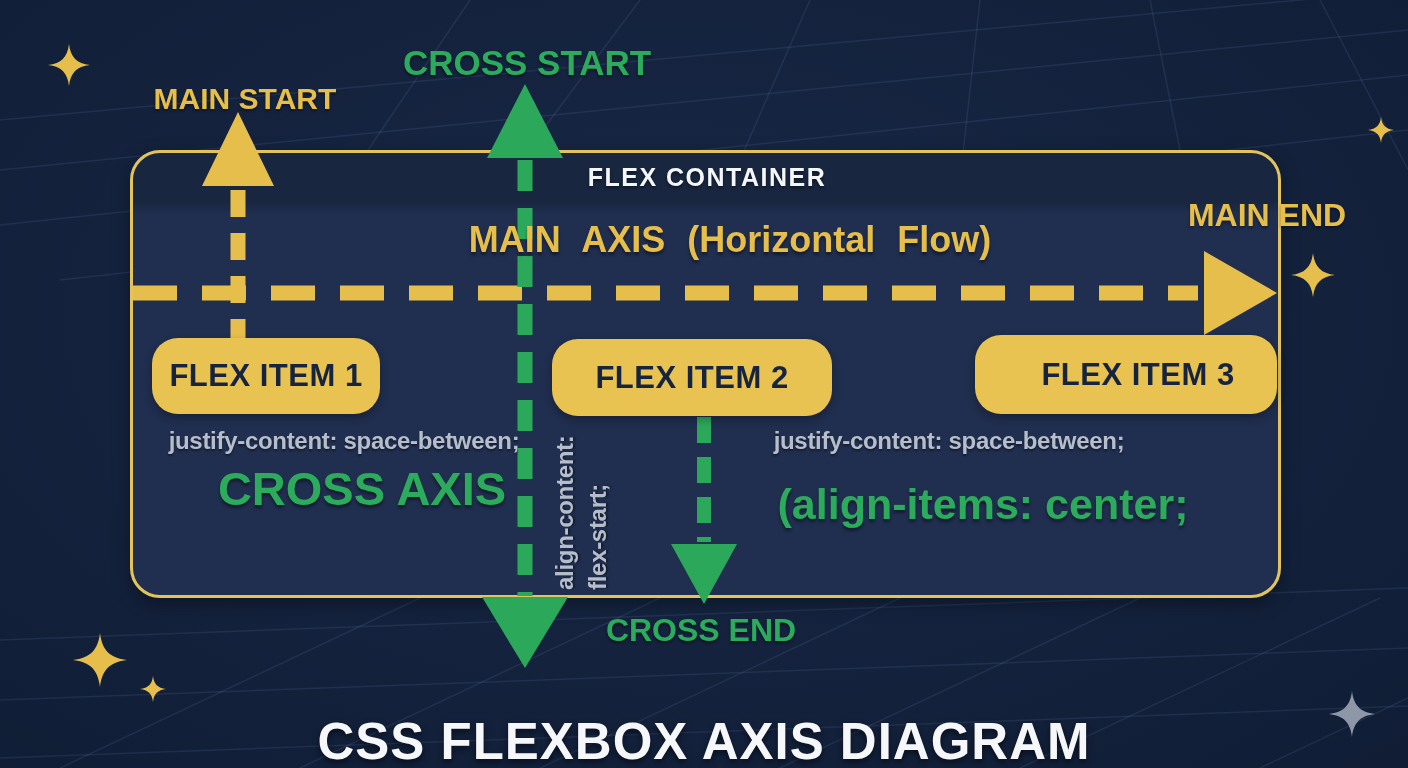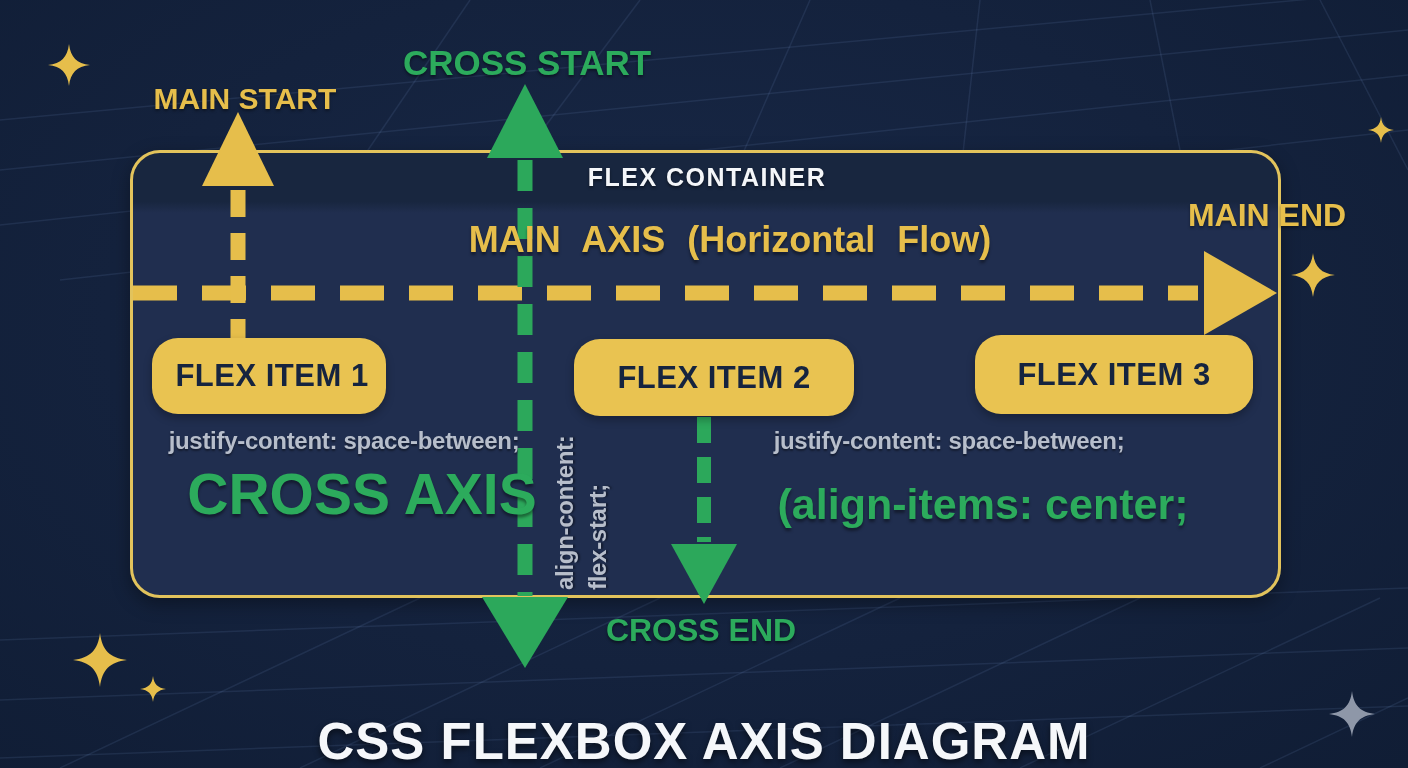--- a/index.html
+++ b/index.html
@@ -18,39 +18,39 @@
     box-shadow:0 6px 18px rgba(0,0,0,.35);
   }
   .lines-layer{position:absolute;left:0;top:0;z-index:2;}
   .label{position:absolute;z-index:3;text-align:center;font-weight:700;white-space:nowrap;}
   .lbl-container{left:507px;top:163px;width:400px;font-size:25px;letter-spacing:1.5px;color:#F4F6F9;text-shadow:0 2px 3px rgba(0,0,0,.45);}
   .lbl-main-axis{left:330px;top:219px;width:800px;font-size:36px;word-spacing:12px;color:#E6BE4B;text-shadow:0 3px 3px rgba(0,0,0,.4);}
   .lbl-main-start{left:95px;top:82px;width:300px;font-size:30px;color:#E6BE4B;text-shadow:0 2px 3px rgba(0,0,0,.4);}
   .lbl-main-end{left:1117px;top:197px;width:300px;font-size:32px;color:#E6BE4B;text-shadow:0 2px 3px rgba(0,0,0,.4);}
   .lbl-cross-start{left:377px;top:43px;width:300px;font-size:35px;color:#2CAB5C;text-shadow:0 2px 3px rgba(0,0,0,.45);}
   .lbl-cross-end{left:551px;top:612px;width:300px;font-size:32px;color:#2CAB5C;text-shadow:0 2px 3px rgba(0,0,0,.45);}
-  .lbl-cross-axis{left:112px;top:461px;width:500px;font-size:57px;color:#2CAB5C;text-shadow:0 3px 3px rgba(0,0,0,.4);}
+  .lbl-cross-axis{left:112px;top:461px;width:500px;font-size:47px;color:#2CAB5C;text-shadow:0 3px 3px rgba(0,0,0,.4);}
   .lbl-cross-axis-sub{left:87px;top:521px;width:500px;font-size:37px;color:#2CAB5C;text-shadow:0 2px 3px rgba(0,0,0,.4);}
   .lbl-align-items{left:733px;top:480px;width:500px;font-size:43px;color:#2CAB5C;text-shadow:0 3px 3px rgba(0,0,0,.4);}
   .lbl-justify{width:400px;font-size:24px;letter-spacing:-0.3px;color:#B7BECB;text-shadow:0 2px 2px rgba(0,0,0,.4);}
   .lbl-justify-left{left:144px;top:427px;}
   .lbl-justify-right{left:749px;top:427px;}
   .lbl-align-content{
     left:496px;top:472px;width:170px;height:66px;text-align:left;line-height:33px;
     font-size:24px;letter-spacing:-0.3px;color:#B7BECB;transform:rotate(-90deg);
     text-shadow:0 2px 2px rgba(0,0,0,.4);
   }
   .flex-item{
     position:absolute;z-index:3;display:flex;align-items:center;justify-content:center;
     background:#E9C351;border-radius:26px;color:#16243F;font-weight:700;font-size:31px;
     letter-spacing:.5px;box-shadow:0 4px 8px rgba(0,0,0,.28);
   }
-  .item-1{left:152px;top:338px;width:228px;height:76px;padding-left:6px;}
-  .item-2{left:574px;top:339px;width:280px;height:77px;text-align:right;}
-  .item-3{left:975px;top:335px;width:278px;height:79px;}
+  .item-1{left:152px;top:338px;width:228px;height:76px;}
+  .item-2{left:552px;top:339px;width:280px;height:77px;text-align:right;}
+  .item-3{left:975px;top:335px;width:278px;height:79px;padding-left:24px;}
   .lbl-title{left:204px;top:712px;width:1000px;font-size:51px;letter-spacing:1px;color:#F5F7FA;text-shadow:0 3px 6px rgba(0,0,0,.55);}
 </style>
 </head>
 <body>
 
 <div class="stage">
 
   <svg class="bg-grid" width="1408" height="768" viewBox="0 0 1408 768">
     <g stroke="#7D9BD4" stroke-opacity="0.13" stroke-width="1.5">
       <line x1="0" y1="120" x2="1408" y2="-10"></line>

